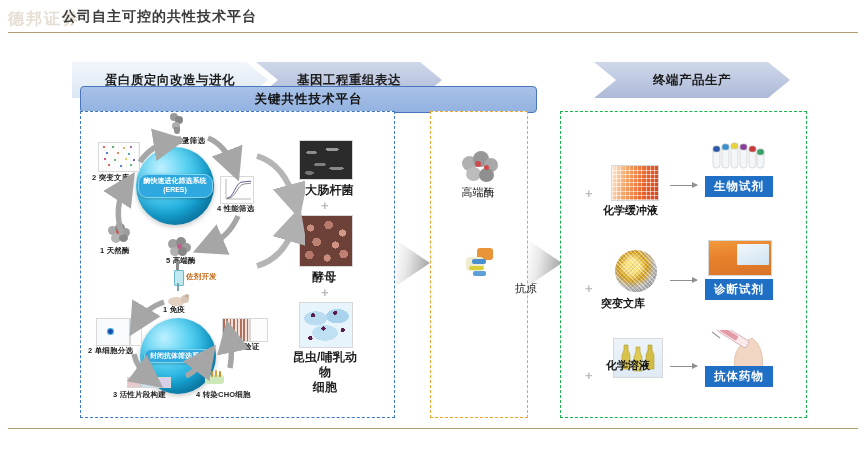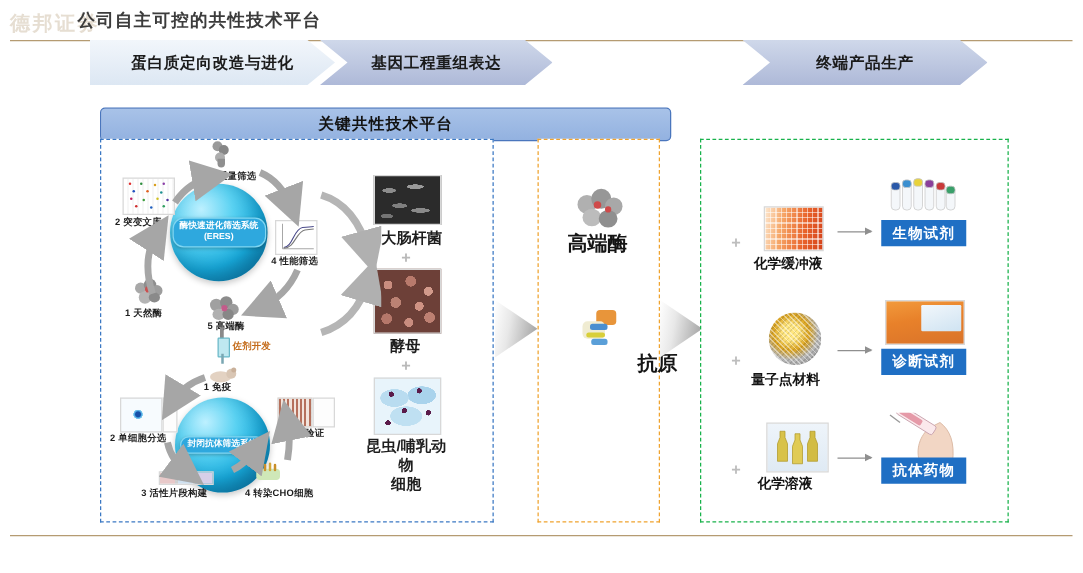--- a/index.html
+++ b/index.html
@@ -23,21 +23,21 @@
     font-family:"Liberation Serif","DejaVu Serif",serif;
     font-size:14px;color:#3c3c3c;font-weight:bold;letter-spacing:1px;
     white-space:nowrap;
   }
   .hdr-rule{
     position:absolute;left:8px;top:32px;width:850px;height:0;
     border-top:1.6px solid #b59b72;
   }
 
   
-  .chev-band{position:absolute;left:72px;top:32px;width:786px;height:36px;}
+  .chev-band{position:absolute;left:72px;top:62px;width:786px;height:36px;}
   .chev{
     position:absolute;top:0;height:36px;
     display:flex;align-items:center;justify-content:center;
     font-size:12.5px;font-weight:bold;color:#1b1b1b;
     white-space:nowrap;letter-spacing:.5px;
   }
   .chev span{position:relative;z-index:3;}
   .chev.light{
     background:linear-gradient(180deg,#f2f6fb 0%,#dce7f3 100%);
     clip-path:polygon(0 0, calc(100% - 22px) 0, 100% 50%, calc(100% - 22px) 100%, 0 100%, 22px 50%);
@@ -159,21 +159,21 @@
       repeating-linear-gradient(45deg,rgba(255,255,255,.45) 0 1px,transparent 1px 3px),
       repeating-linear-gradient(-45deg,rgba(0,0,0,.10) 0 1px,transparent 1px 3px),
       radial-gradient(circle at 42% 38%,#ffe680 0 18%,#d9a21f 40%,#b7b7b7 62%,#8d8d8d 85%,#6e6e6e 100%);}
   .tm-vial{background:linear-gradient(180deg,#eaf1f7 0%,#d6e3ee 100%);}
 
   .prot{position:absolute;}
   .prot i{position:absolute;border-radius:50%;}
 
   
   .stack{position:absolute;text-align:center;width:96px;}
-  .stack .cap{font-size:16px;font-weight:bold;color:#151515;margin-top:2px;line-height:1.2;}
+  .stack .cap{font-size:11px;font-weight:normal;color:#151515;margin-top:2px;line-height:1.2;}
   .plus{position:absolute;color:#b9b9b9;font-size:13px;font-weight:bold;}
   .rplus{position:absolute;color:#bdbdbd;font-size:13px;font-weight:bold;}
   .rcap{position:absolute;font-size:11px;font-weight:bold;color:#141414;white-space:nowrap;}
   .rarrow{position:absolute;height:1px;background:#8f8f8f;}
   .rarrow::after{content:"";position:absolute;right:-1px;top:-3px;
     border-left:6px solid #8f8f8f;border-top:3.5px solid transparent;border-bottom:3.5px solid transparent;}
   .chip{
     position:absolute;background:#1f6fc4;color:#fff;
     font-size:11.5px;font-weight:bold;letter-spacing:1px;
     padding:3px 9px;white-space:nowrap;
@@ -417,36 +417,36 @@
           <rect x="38" y="6" width="7" height="6" rx="2.5" fill="#c93a3a"></rect>
         <rect x="46" y="9" width="7" height="19" rx="3" fill="#f4f7fa"></rect>
           <rect x="46" y="9" width="7" height="6" rx="2.5" fill="#3aa06a"></rect>
       </g>
     </svg>
   </div>
   <div class="chip" style="left:705px;top:176px;">生物试剂</div>
 
   <div class="rplus" style="left:585px;top:281px;">+</div>
   <div class="thumb tm-qdot" style="left:615px;top:250px;width:42px;height:42px;"></div>
-  <div class="rcap" style="left:601px;top:296px;">量子点材料</div>
+  <div class="rcap" style="left:601px;top:296px;">突变文库</div>
   <div class="rarrow" style="left:670px;top:280px;width:27px;"></div>
   <div class="thumb tm-box" style="left:708px;top:240px;width:62px;height:34px;"></div>
   <div class="chip" style="left:705px;top:279px;">诊断试剂</div>
 
   <div class="rplus" style="left:585px;top:368px;">+</div>
   <div class="thumb" style="left:613px;top:338px;width:48px;height:38px;background:linear-gradient(180deg,#eef4fa 0%,#dfeaf4 100%);">
     <svg width="48" height="38" viewBox="0 0 48 38">
       <g>
         <path d="M8 30 L8 16 L10 11 L10 6 L14 6 L14 11 L16 16 L16 30 Z" fill="#d8c24a" stroke="#b09a2a" stroke-width="0.6"></path>
         <path d="M20 32 L20 18 L22 13 L22 8 L26 8 L26 13 L28 18 L28 32 Z" fill="#e0cb55" stroke="#b09a2a" stroke-width="0.6"></path>
         <path d="M32 30 L32 16 L34 11 L34 6 L38 6 L38 11 L40 16 L40 30 Z" fill="#d2bc44" stroke="#b09a2a" stroke-width="0.6"></path>
       </g>
     </svg>
   </div>
-  <div class="rcap" style="left:606px;top:379px;">化学溶液</div>
+  <div class="rcap" style="left:606px;top:358px;">化学溶液</div>
   <div class="rarrow" style="left:670px;top:366px;width:27px;"></div>
   <div class="thumb" style="left:708px;top:330px;width:62px;height:44px;border:none;background:transparent;">
     <svg width="62" height="44" viewBox="0 0 62 44">
       <path d="M44 8 C52 14 56 24 54 40 L28 40 C24 30 28 18 36 12 Z" fill="#f2d6c4" stroke="#d8b59e" stroke-width="0.7"></path>
       <rect x="8" y="2" width="34" height="8" rx="2" transform="rotate(32 25 6)" fill="#fbe9ec" stroke="#c9a2ae" stroke-width="0.7"></rect>
       <rect x="10" y="3.6" width="20" height="5" rx="1.5" transform="rotate(32 25 6)" fill="#e59aa8"></rect>
       <line x1="4" y1="2" x2="12" y2="8" stroke="#9a9a9a" stroke-width="1.1"></line>
     </svg>
   </div>
   <div class="chip" style="left:705px;top:366px;">抗体药物</div>

